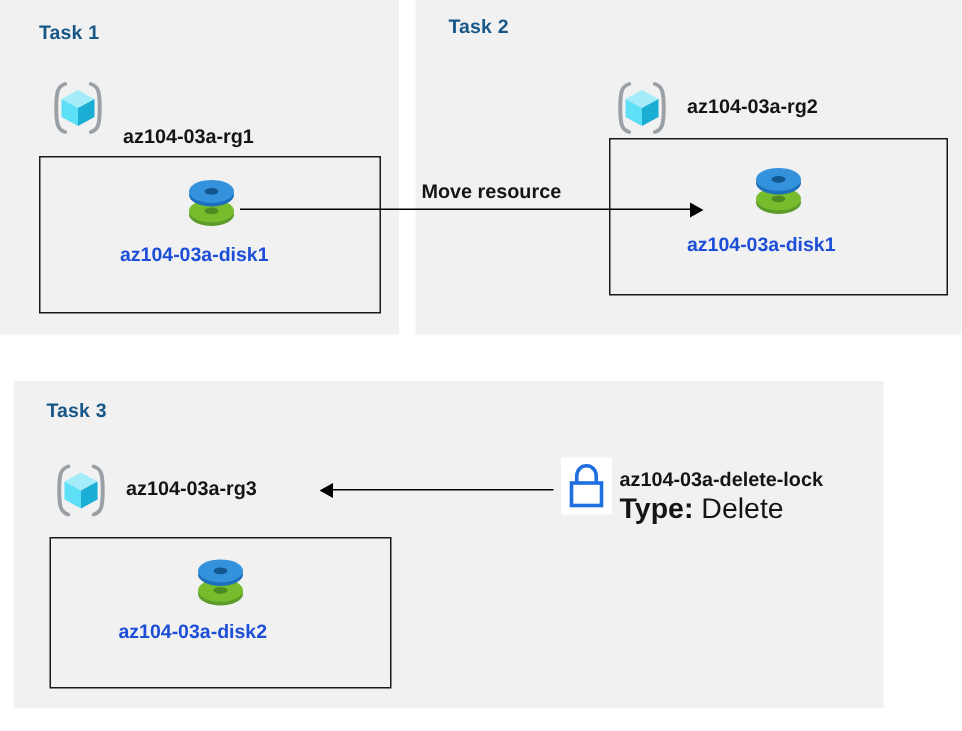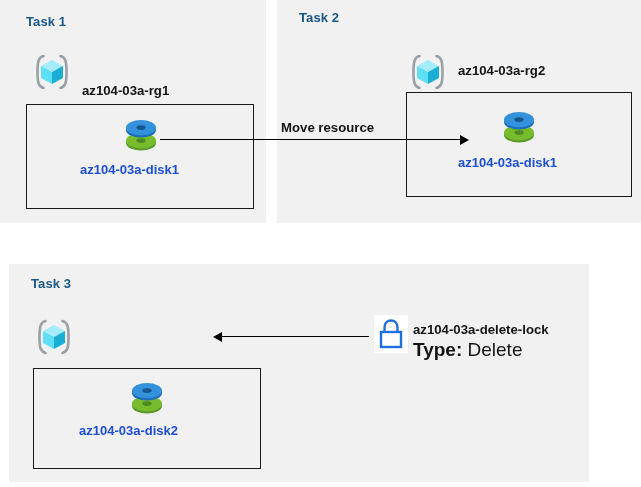--- a/index.html
+++ b/index.html
@@ -20,21 +20,21 @@
     width: 641px;
     height: 487px;
   }
   .panel {
     position: absolute;
     background: #f1f1f1;
     box-sizing: border-box;
   }
   #panel-task1 { left: 0px;   top: 0px;   width: 266px; height: 223px; }
   #panel-task2 { left: 277px; top: 0px;   width: 364px; height: 223px; }
-  #panel-task3 { left: 9px;   top: 264px; width: 580px; height: 218px; }
+  #panel-task3 { left: 9px;   top: 254px; width: 580px; height: 218px; }
 
   .task-title {
     position: absolute;
     color: #175788;
     font-size: 13px;
     font-weight: bold;
     letter-spacing: 0.1px;
     white-space: nowrap;
   }
   #title-task1 { left: 26px; top: 14px; }
@@ -207,20 +207,21 @@
 
     <div class="rg-icon" style="left:25px; top:53px;">
       <svg viewBox="0 0 40 40" xmlns="http://www.w3.org/2000/svg">
         <path d="M11.5 4 C6.5 5.5 5.5 9 5.5 20 C5.5 31 6.5 34.5 11.5 36" fill="none" stroke="#9aa0a6" stroke-width="2.6" stroke-linecap="round"></path>
         <path d="M28.5 4 C33.5 5.5 34.5 9 34.5 20 C34.5 31 33.5 34.5 28.5 36" fill="none" stroke="#9aa0a6" stroke-width="2.6" stroke-linecap="round"></path>
         <polygon points="20,8 31,14 20,20 9,14" fill="#a5ecfb"></polygon>
         <polygon points="9,14 20,20 20,32 9,26" fill="#5ddff5"></polygon>
         <polygon points="31,14 20,20 20,32 31,26" fill="#1aaed4"></polygon>
       </svg>
     </div>
+    <div class="res-label" style="left:75px; top:64px;">az104-03a-rg3</div>
 
     <div class="inner-box" id="box-task3"></div>
 
     <div class="disk-icon" style="left:118px; top:112px;">
       <svg viewBox="0 0 40 44" xmlns="http://www.w3.org/2000/svg">
         <ellipse cx="20" cy="30" rx="15" ry="7.6" fill="#5d9b2a"></ellipse>
         <ellipse cx="20" cy="27.6" rx="15" ry="7.6" fill="#76bc2d"></ellipse>
         <ellipse cx="20" cy="27.6" rx="4.6" ry="2.3" fill="#4e8a22"></ellipse>
         <ellipse cx="20" cy="17" rx="15" ry="7.6" fill="#1b6fbb"></ellipse>
         <ellipse cx="20" cy="14.6" rx="15" ry="7.6" fill="#3492dd"></ellipse>

